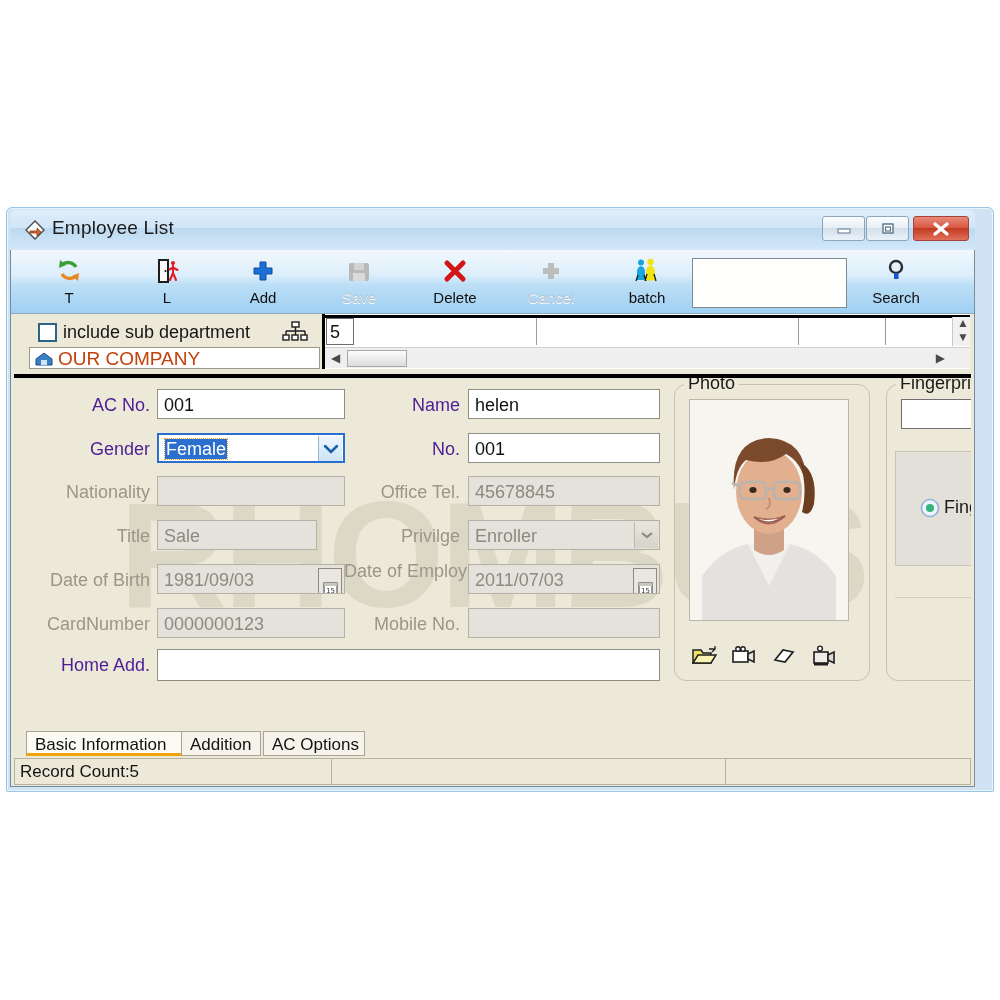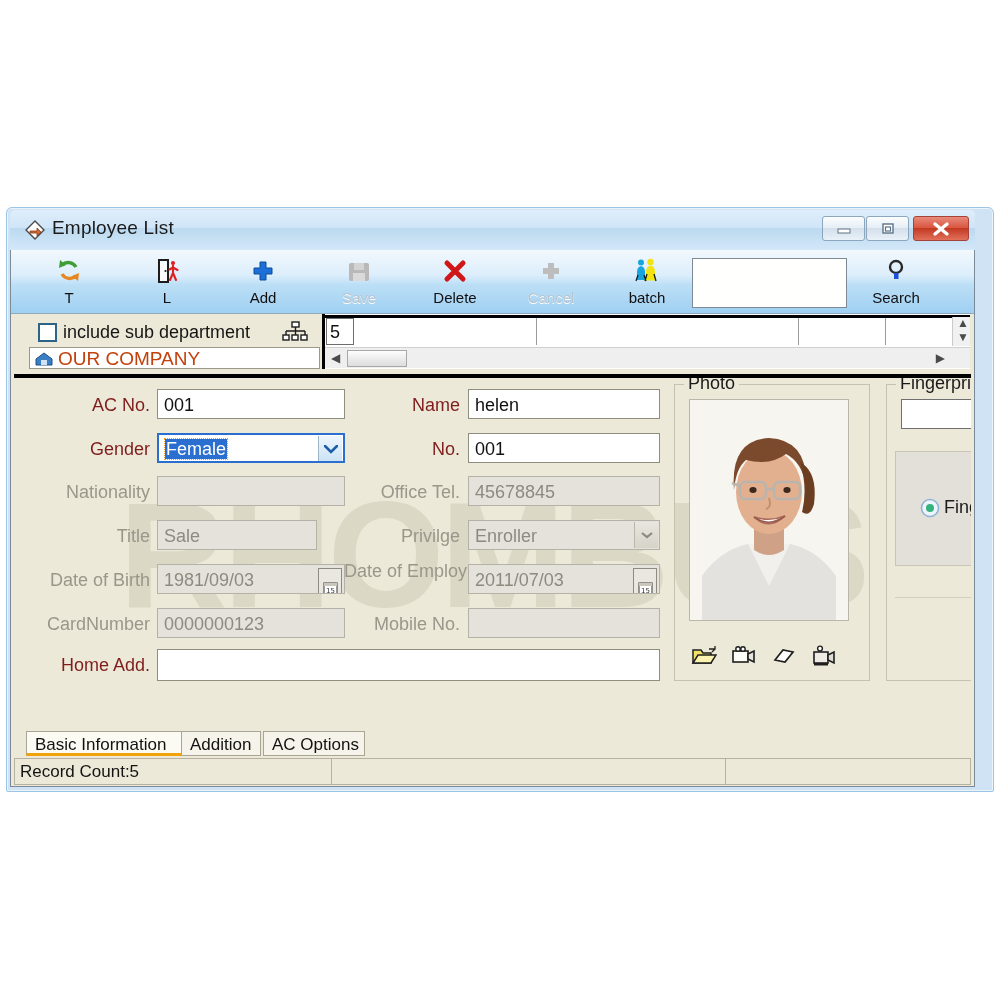--- a/index.html
+++ b/index.html
@@ -158,21 +158,21 @@
     display:flex; align-items:center; justify-content:center;
     pointer-events:none;
   }
   #watermark span{
     font-family:"Liberation Sans", sans-serif;
     font-size:150px; font-weight:bold; color:rgba(160,150,130,.20);
     letter-spacing:-4px; white-space:nowrap;
   }
 
   .fld-label{
-    position:absolute; font-size:18px; color:#7f1d1d; text-align:right;
+    position:absolute; font-size:18px; color:#4c1d95; text-align:right;
     white-space:nowrap; line-height:20px;
   }
   .fld-label.dim{ color:#9b968a; }
   .fld-input{
     position:absolute; height:30px; background:#ffffff;
     border:1px solid #8f8f80; font-size:18px; color:#111;
     padding:4px 0 0 6px; line-height:22px; overflow:hidden;
     white-space:nowrap;
   }
   .fld-input.ro{ background:#e4e2da; color:#8d8a80; border-color:#b4b1a6; }
@@ -193,21 +193,21 @@
   }
   .cal-btn{
     position:absolute; right:2px; top:3px; width:24px; height:40px;
     border:1px solid #8d8a80; background:#e9e7df;
     display:flex; align-items:center; justify-content:center;
     font-size:11px; color:#555;
   }
 
   
   .groupbox{
-    position:absolute; border:1px solid #c6c2b2; border-radius:0;
+    position:absolute; border:1px solid #c6c2b2; border-radius:12px;
   }
   .gb-title{
     position:absolute; top:-12px; left:9px; background:#ece9d8;
     padding:0 4px; font-size:18px; color:#1a1a1a; white-space:nowrap;
   }
   #photo-frame{
     position:absolute; left:14px; top:14px; width:160px; height:222px;
     background:#fdfdfc; border:1px solid #b9b6ac;
     overflow:hidden;
   }

